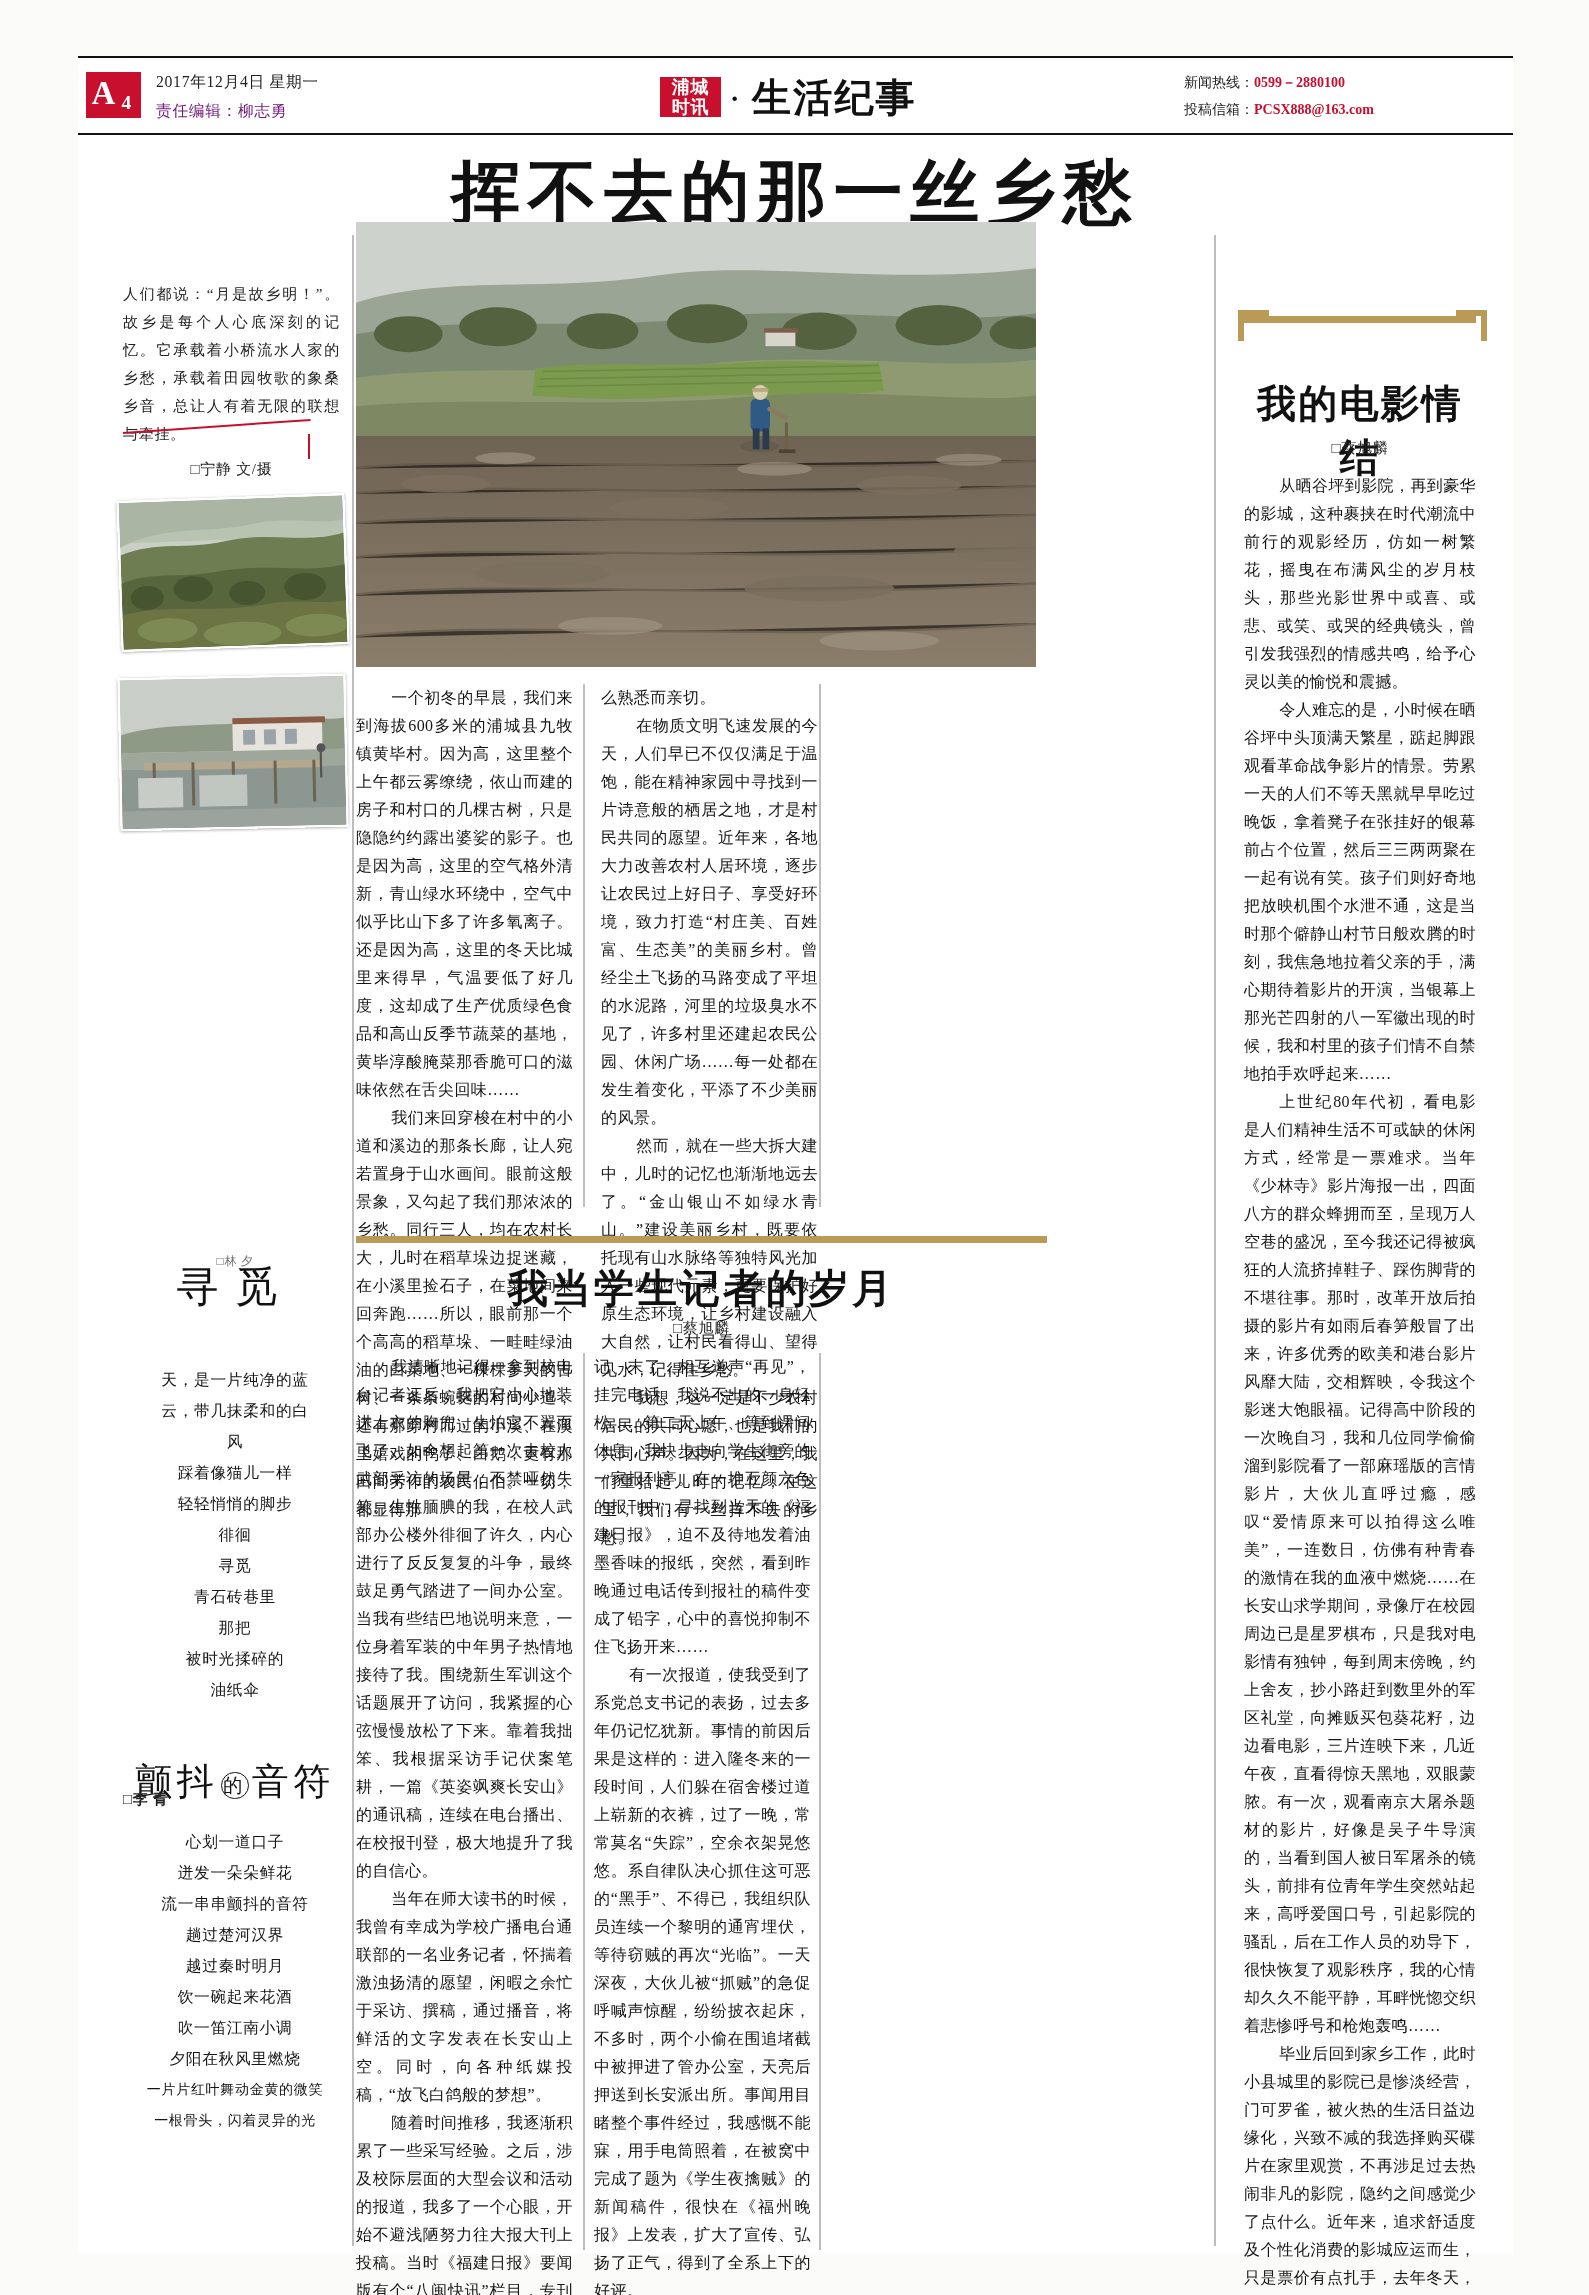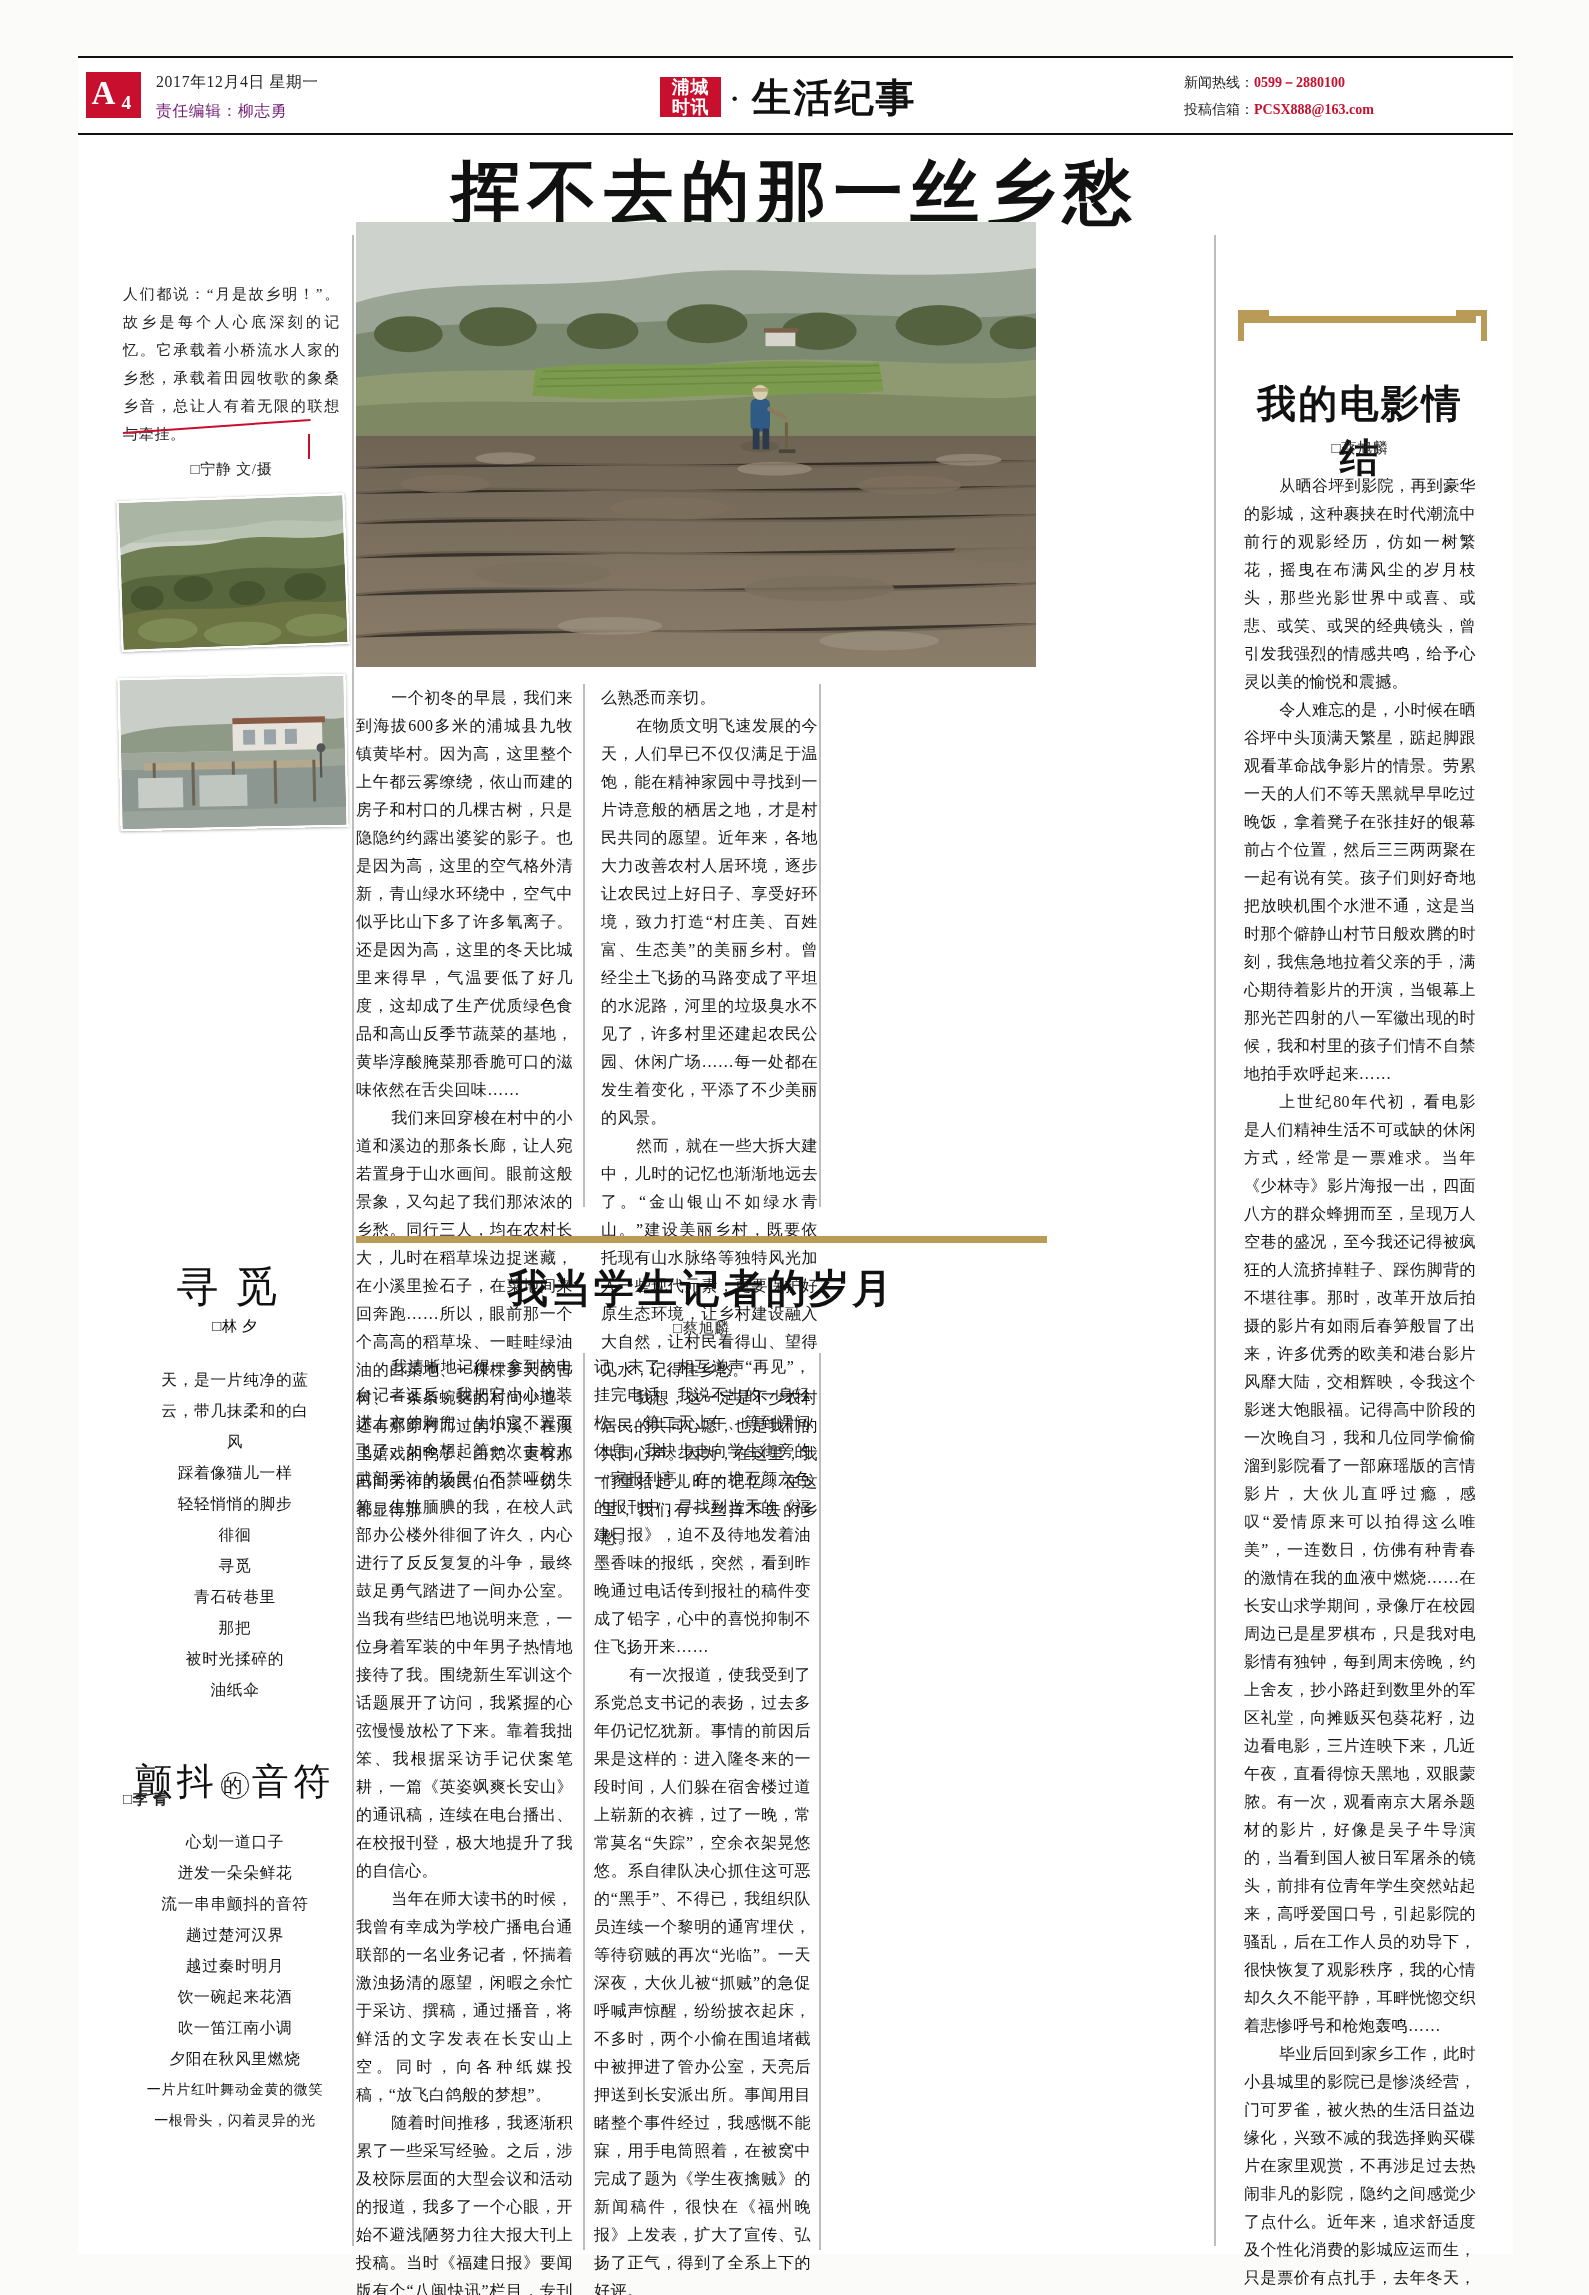--- a/index.html
+++ b/index.html
@@ -56,21 +56,21 @@
   .a2-rule{position:absolute;left:278px;top:1180px;width:691px;height:7.5px;}
   .a2-rule .gold{position:absolute;left:0;top:0;width:691px;height:6.7px;background:#b99a57;}
   .a2-title{position:absolute;left:278px;top:1205px;width:691px;text-align:center;font-size:40px;font-weight:bold;letter-spacing:3px;color:#111;}
   .a2-byline{position:absolute;left:278px;top:1263px;width:691px;text-align:center;font-size:15px;color:#222;letter-spacing:0.7px;}
   .a2c{position:absolute;top:1297px;}
   .a2c1{left:278px;width:217px;}
   .a2c2{left:516px;width:217px;}
 
   
   .poem1-title{position:absolute;left:45px;top:1203px;width:224px;text-align:center;font-size:42px;letter-spacing:16.4px;color:#111;font-family:"Liberation Serif",serif;}
-  .poem1-by{position:absolute;left:45px;top:1261px;width:224px;text-align:center;font-size:15px;letter-spacing:0.7px;color:#000000;}
+  .poem1-by{position:absolute;left:45px;top:1197px;width:224px;text-align:center;font-size:12px;letter-spacing:0.7px;color:#737373;}
   .poem1-lines{position:absolute;left:45px;top:1308px;width:224px;text-align:center;font-size:15.7px;line-height:31px;color:#151515;letter-spacing:0.7px;}
 
   .poem2-title{position:absolute;left:45px;top:1667px;width:224px;text-align:center;font-size:37px;letter-spacing:4.5px;color:#111;margin-top:34px;}
   .poem2-title .sm{font-size:19.4px;display:inline-block;border:1.5px solid #111;border-radius:50%;width:25.4px;height:25.4px;line-height:25.4px;text-align:center;vertical-align:middle;margin:0 3px;}
   .poem2-by{position:absolute;left:45px;top:1734px;width:224px;text-align:left;font-size:15px;letter-spacing:0.7px;color:#222;font-weight:bold;}
   .poem2-lines{position:absolute;left:45px;top:1770px;width:224px;text-align:center;font-size:15.7px;line-height:31px;color:#151515;letter-spacing:0.7px;}
   .a3-rule-top{position:absolute;left:1166px;top:260px;width:232px;height:6.7px;background:#b99a57;}
   .a3-title{position:absolute;left:1166px;top:321px;width:232px;text-align:center;font-size:39px;font-weight:bold;letter-spacing:2.2px;color:#111;}
   .a3-by{position:absolute;left:1166px;top:383px;width:232px;text-align:center;font-size:15px;color:#222;letter-spacing:0.7px;}
   .a3-body{position:absolute;left:1166px;top:416px;width:232px;font-size:16px;line-height:28px;text-align:justify;color:#151515;letter-spacing:0.4px;}

